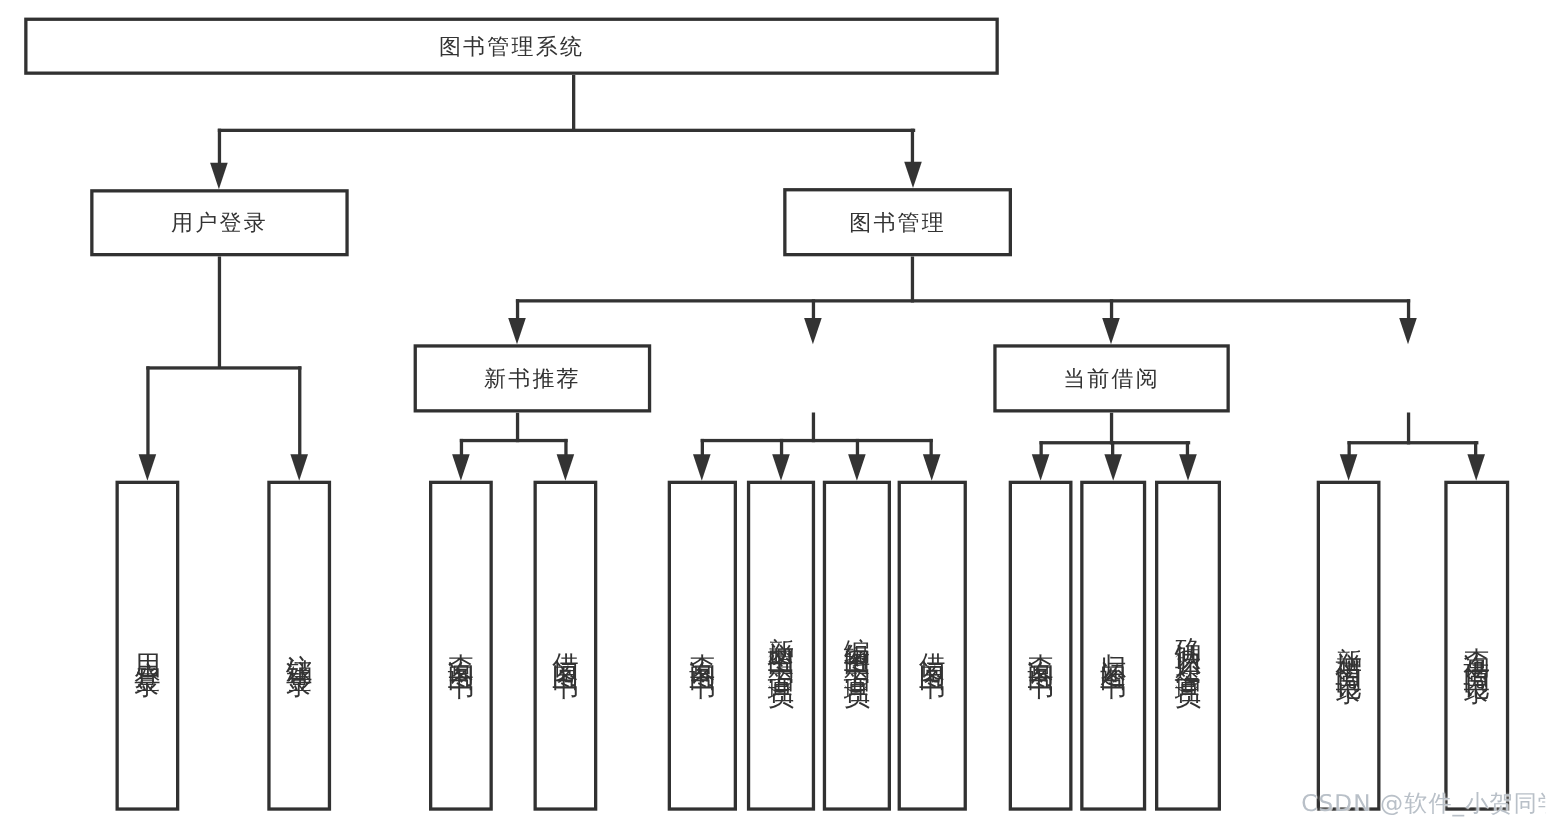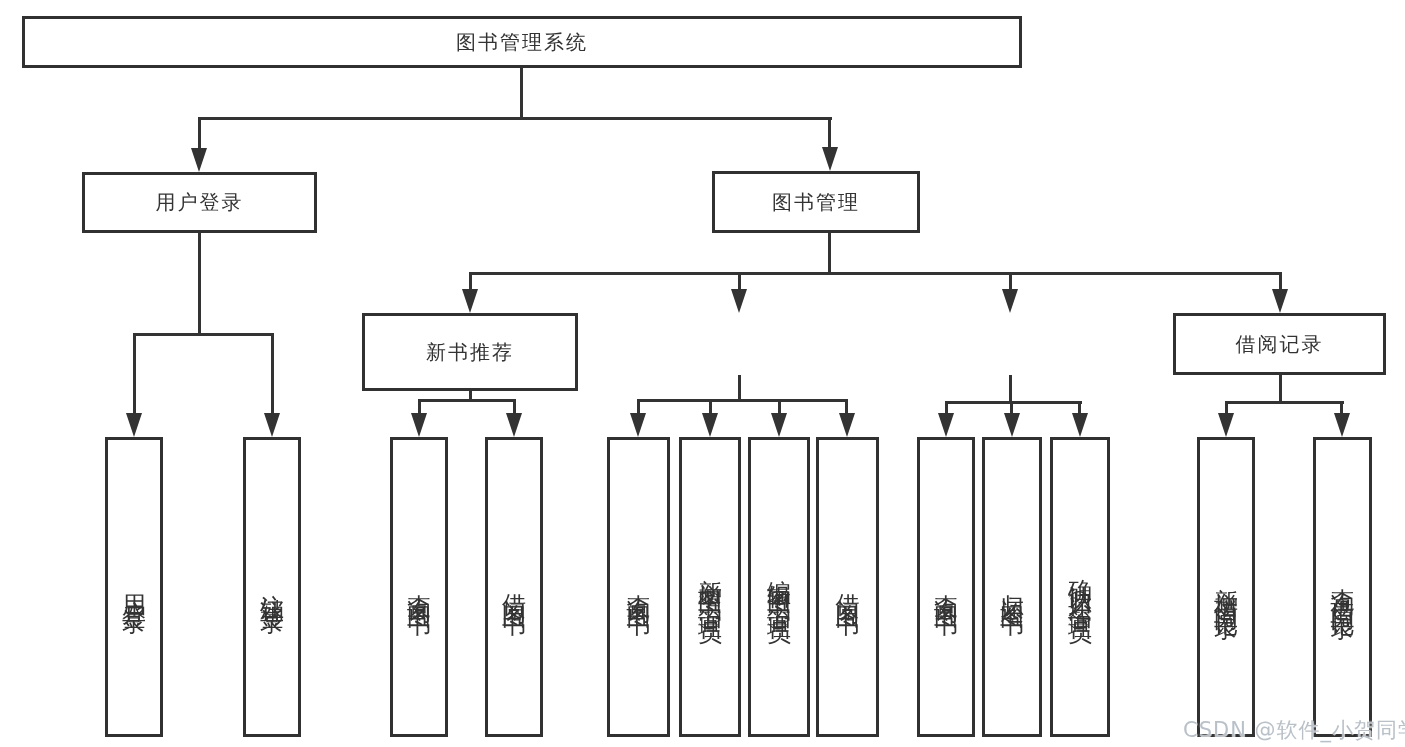--- a/index.html
+++ b/index.html
@@ -114,31 +114,31 @@
   <div class="arrow" style="left:1004px;top:413px"></div>
   <div class="arrow" style="left:1072px;top:413px"></div>
 
   <div class="line vline" style="left:1279px;top:375px;height:29px"></div>
   <div class="line hline" style="left:1225px;top:401px;width:119px"></div>
   <div class="line vline" style="left:1225px;top:401px;height:16px"></div>
   <div class="line vline" style="left:1340px;top:401px;height:16px"></div>
   <div class="arrow" style="left:1218px;top:413px"></div>
   <div class="arrow" style="left:1334px;top:413px"></div>
 
-  <div class="box h-label" style="left:22px;top:16px;width:1000px;height:52px">图书管理系统</div>
+  <div class="box h-label" style="left:22px;top:16px;width:886px;height:52px">图书管理系统</div>
 
   <div class="box h-label" style="left:82px;top:172px;width:235px;height:61px">用户登录</div>
 
   <div class="box h-label" style="left:712px;top:171px;width:208px;height:62px">图书管理</div>
 
-  <div class="box h-label" style="left:362px;top:313px;width:216px;height:78px">新书推荐</div>
+  <div class="box h-label" style="left:376px;top:313px;width:216px;height:62px">新书推荐</div>
 
 
+  <div class="box h-label" style="left:903px;top:313px;width:215px;height:62px">当前借阅</div>
 
-  <div class="box h-label" style="left:1173px;top:313px;width:213px;height:62px">借阅记录</div>
 
   <div class="box leaf" style="left:105px;top:437px;width:58px;height:300px">用户登录</div>
 
   <div class="box leaf" style="left:243px;top:437px;width:58px;height:300px">注销登录</div>
 
   <div class="box leaf" style="left:390px;top:437px;width:58px;height:300px">查询图书</div>
 
   <div class="box leaf" style="left:485px;top:437px;width:58px;height:300px">借阅图书</div>
 
   <div class="box leaf" style="left:607px;top:437px;width:63px;height:300px">查询图书</div>

